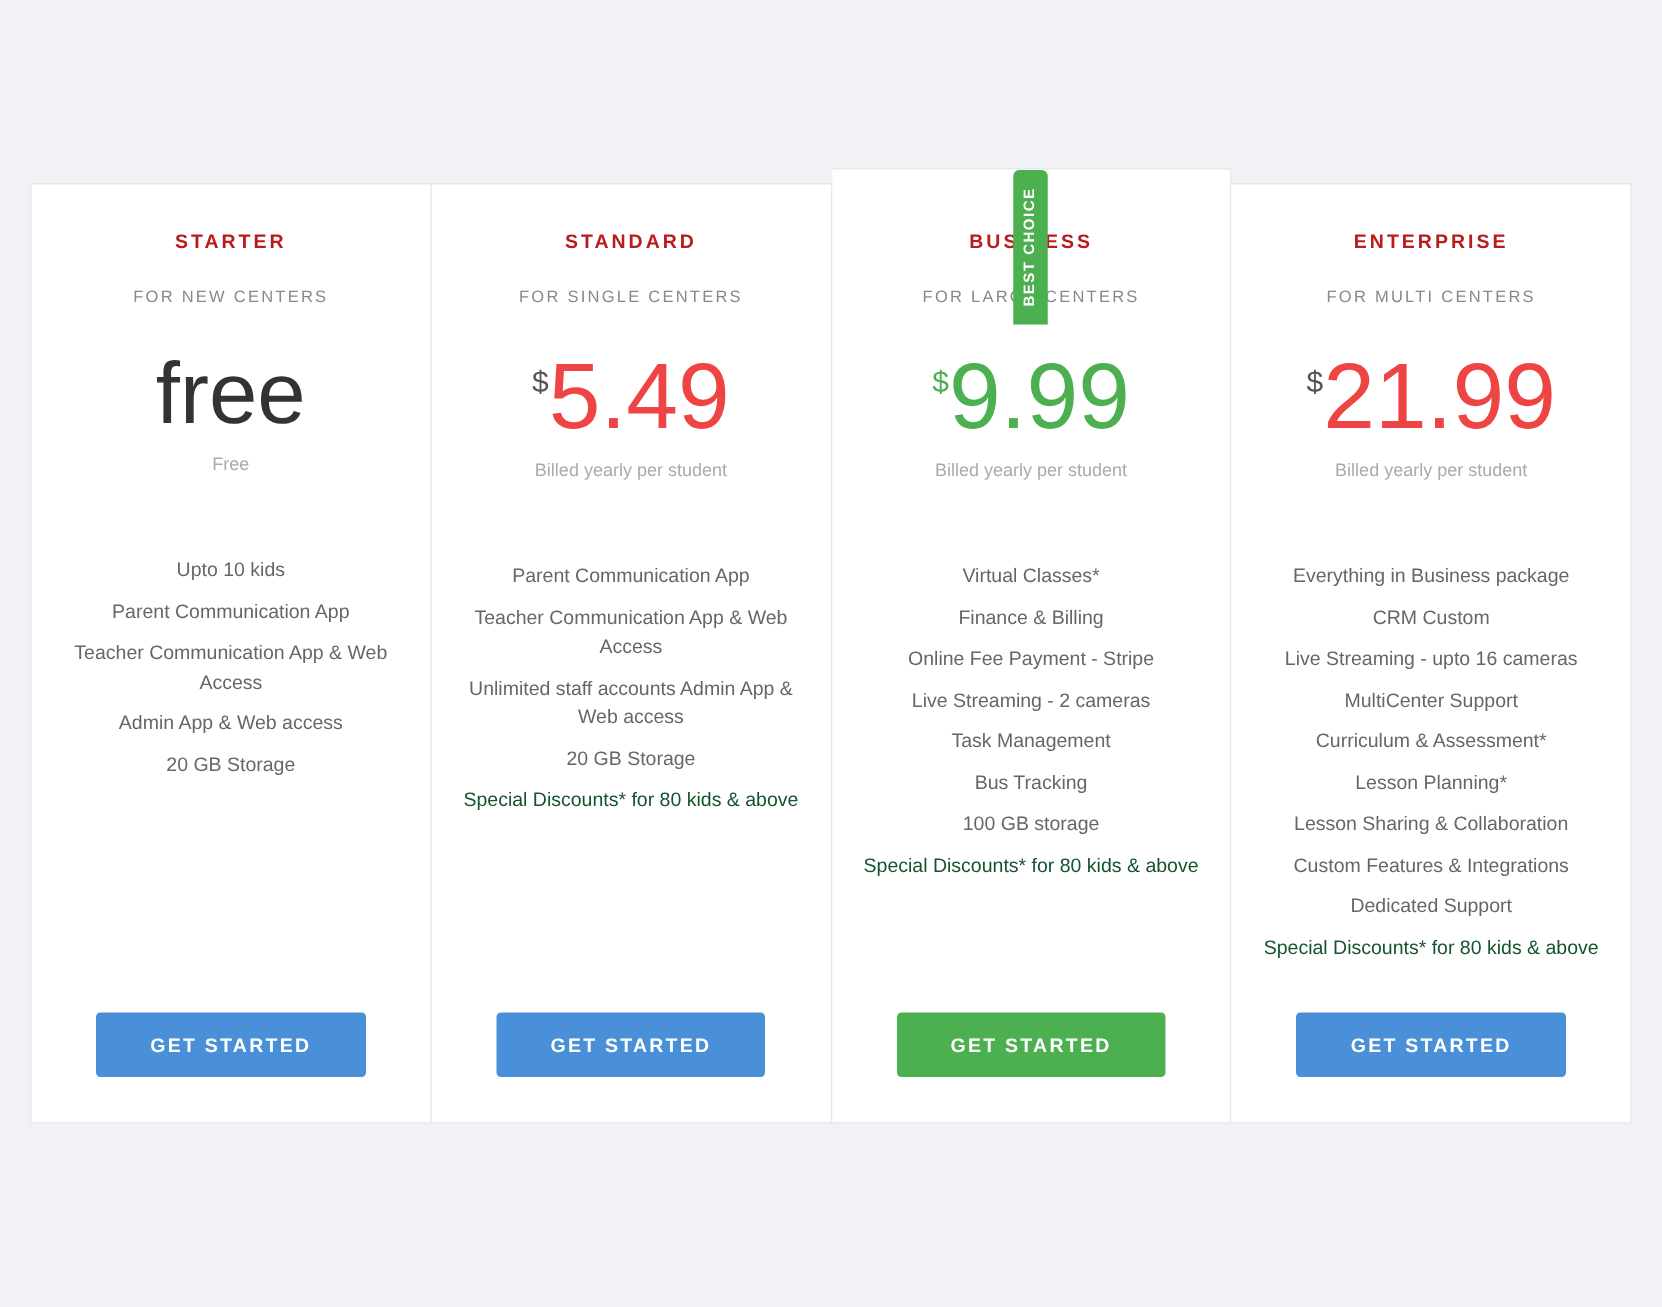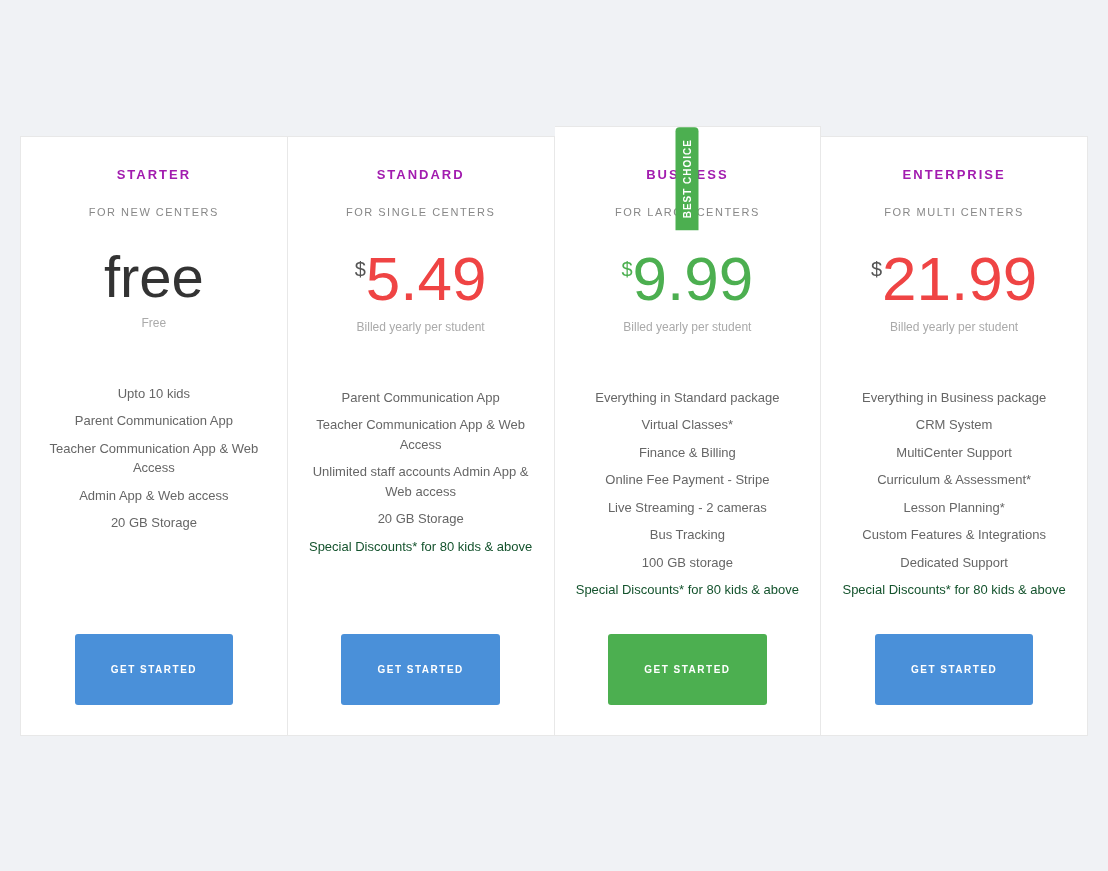--- a/index.html
+++ b/index.html
@@ -29,21 +29,21 @@
       text-align: center;
       position: relative;
       border: 1px solid #e8e8e8;
     }
     .plan-card + .plan-card {
       border-left: none;
     }
     .plan-name {
       font-size: 13px;
       letter-spacing: 2px;
-      color: #a21caf;
+      color: #b91c1c;
       text-transform: uppercase;
       font-weight: 600;
       margin-bottom: 24px;
     }
     .plan-subtitle {
       font-size: 11px;
       letter-spacing: 1.5px;
       color: #888;
       text-transform: uppercase;
       margin-bottom: 30px;
@@ -89,22 +89,22 @@
       color: #666;
       padding: 4px 0;
       line-height: 1.5;
     }
     .features-list li.bold-feature {
       font-weight: 400;
       color: #14532d;
     }
     .cta-button {
       display: inline-block;
-      padding: 30px 36px;
-      font-size: 10px;
+      padding: 14px 36px;
+      font-size: 13px;
       font-weight: 700;
       letter-spacing: 1.5px;
       text-transform: uppercase;
       border: none;
       cursor: pointer;
       border-radius: 3px;
       margin-top: auto;
     }
     .cta-blue {
       background: #4a90d9;
@@ -184,44 +184,46 @@
     <div class="plan-card plan-business">
       <div class="best-choice-badge">BEST CHOICE</div>
       <div class="plan-name">BUSINESS</div>
       <div class="plan-subtitle">FOR LARGE CENTERS</div>
       <div class="price-area">
       <span class="price-currency green">$</span>
       <span class="price-value green">9.99</span>
     </div>
       <div class="price-billing">Billed yearly per student</div>
       <ul class="features-list">
-        <li class="">Everything in Standard package</li>
         <li class="">Virtual Classes*</li>
         <li class="">Finance &amp; Billing</li>
         <li class="">Online Fee Payment - Stripe</li>
         <li class="">Live Streaming - 2 cameras</li>
+        <li class="">Task Management</li>
         <li class="">Bus Tracking</li>
         <li class="">100 GB storage</li>
         <li class="bold-feature">Special Discounts* for 80 kids &amp; above</li>
       </ul>
       <button class="cta-button cta-green">GET STARTED</button>
     </div>
     <div class="plan-card">
       <div class="plan-name">ENTERPRISE</div>
       <div class="plan-subtitle">FOR MULTI CENTERS</div>
       <div class="price-area">
       <span class="price-currency">$</span>
       <span class="price-value">21.99</span>
     </div>
       <div class="price-billing">Billed yearly per student</div>
       <ul class="features-list">
         <li class="">Everything in Business package</li>
-        <li class="">CRM System</li>
+        <li class="">CRM Custom</li>
+        <li class="">Live Streaming - upto 16 cameras</li>
         <li class="">MultiCenter Support</li>
         <li class="">Curriculum &amp; Assessment*</li>
         <li class="">Lesson Planning*</li>
+        <li class="">Lesson Sharing &amp; Collaboration</li>
         <li class="">Custom Features &amp; Integrations</li>
         <li class="">Dedicated Support</li>
         <li class="bold-feature">Special Discounts* for 80 kids &amp; above</li>
       </ul>
       <button class="cta-button cta-blue">GET STARTED</button>
     </div>
   </div>
 
 </body></html>

